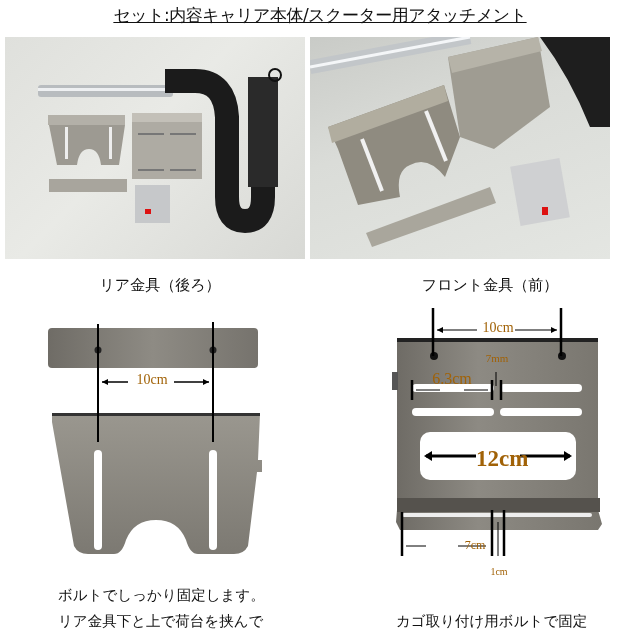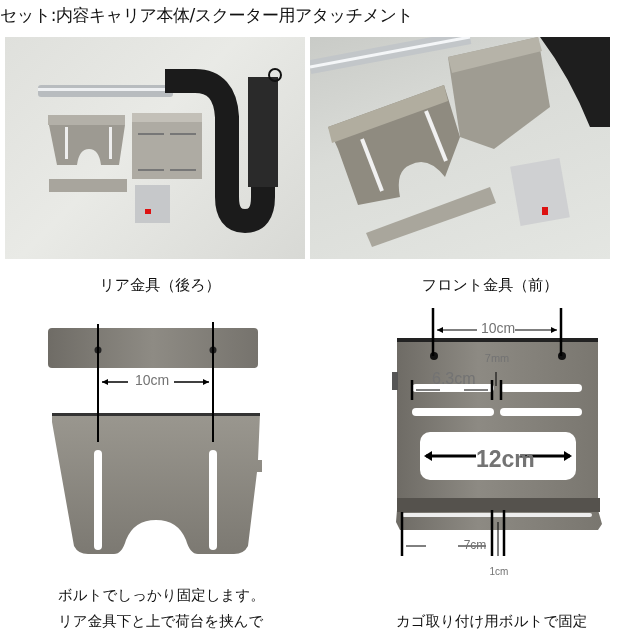--- a/index.html
+++ b/index.html
@@ -1,27 +1,27 @@
 <!DOCTYPE html>
 <html><head>
 <meta charset="utf-8">
 <style>
   html, body { margin:0; padding:0; }
   body { width:640px; height:640px; background:#ffffff; position:relative; overflow:hidden;
          font-family:"DejaVu Sans", sans-serif; color:#111; }
   .abs { position:absolute; }
-  .title { left:0; top:4px; width:640px; font-size:17px; letter-spacing:-0.5px; }
+  .title { left:0; top:4px; width:640px; text-align:center; font-size:17px; letter-spacing:-0.5px;text-decoration:underline; }
   .photo { overflow:hidden; }
   #photo-left { left:5px; top:37px; width:300px; height:222px;
      background:linear-gradient(135deg,#dfe0dc 0%,#e9eae6 45%,#d8d9d5 100%); }
   #photo-right { left:310px; top:37px; width:300px; height:222px;
      background:linear-gradient(160deg,#c9cbc7 0%,#dadcd8 40%,#e4e6e2 100%); }
   .caption { font-size:15px; text-align:center; }
   .note { font-size:14.5px; line-height:26px; }
-  .dim { font-family:Liberation Sans, sans-serif; font-size:14px; color:#737373; }
+  .dim { font-family:Liberation Serif, serif; font-size:14px; color:#a16207; }
 </style>
 </head>
 <body>
 
 <div class="abs title">セット:内容キャリア本体/スクーター用アタッチメント</div>
 
 <div class="abs photo" id="photo-left">
   <svg width="300" height="222" viewBox="0 0 300 222">
 
     <rect x="33" y="48" width="135" height="12" rx="3" fill="#b8bcbf"></rect>

